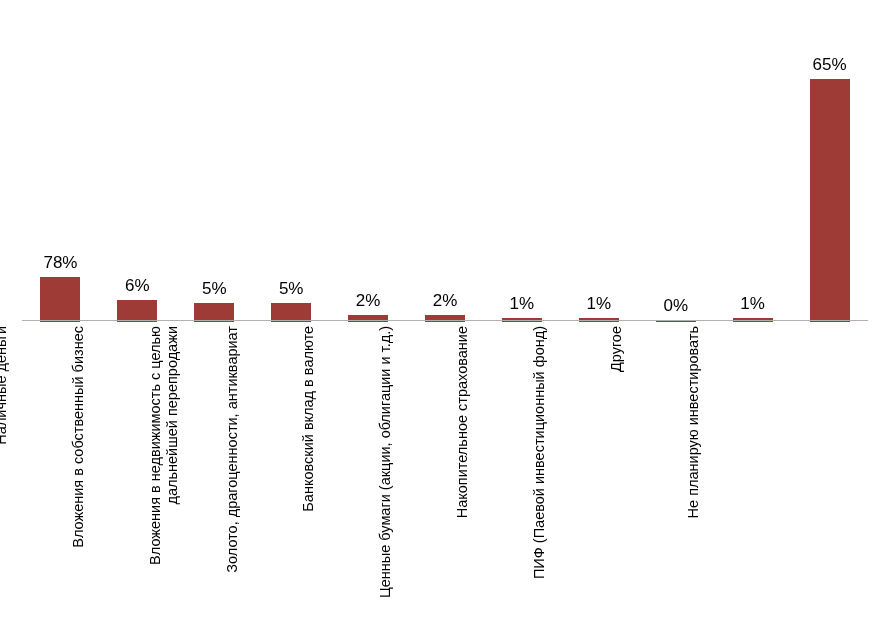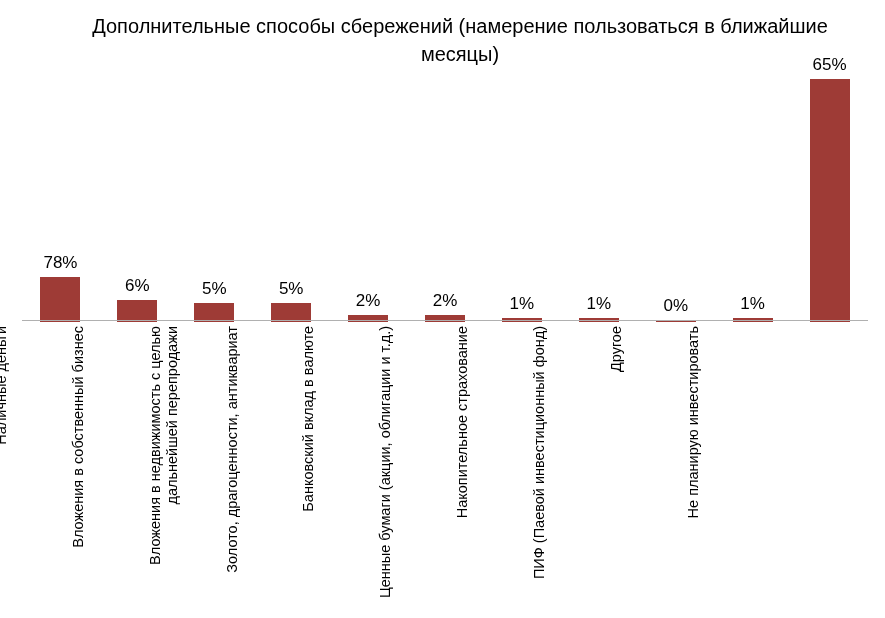--- a/index.html
+++ b/index.html
@@ -99,21 +99,20 @@
     width: 280px;
     text-align: right;
     direction: ltr;
   }
 </style>
 </head>
 <body>
 
 <div id="chart-root">
 
-  <div id="chart-title">Дополнительные способы сбережений (намерение пользоваться в ближайшие месяцы)</div>
 
   <div id="plot-area">
       <div class="bar-col" style="left: 0px; width: 76.9091px;">
         <div class="bar" style="height: 45px;"></div>
         <div class="bar-label" style="bottom: 49px;">78%</div>
       </div>
       <div class="bar-col" style="left: 76.9091px; width: 76.9091px;">
         <div class="bar" style="height: 22px;"></div>
         <div class="bar-label" style="bottom: 26px;">6%</div>
       </div>

